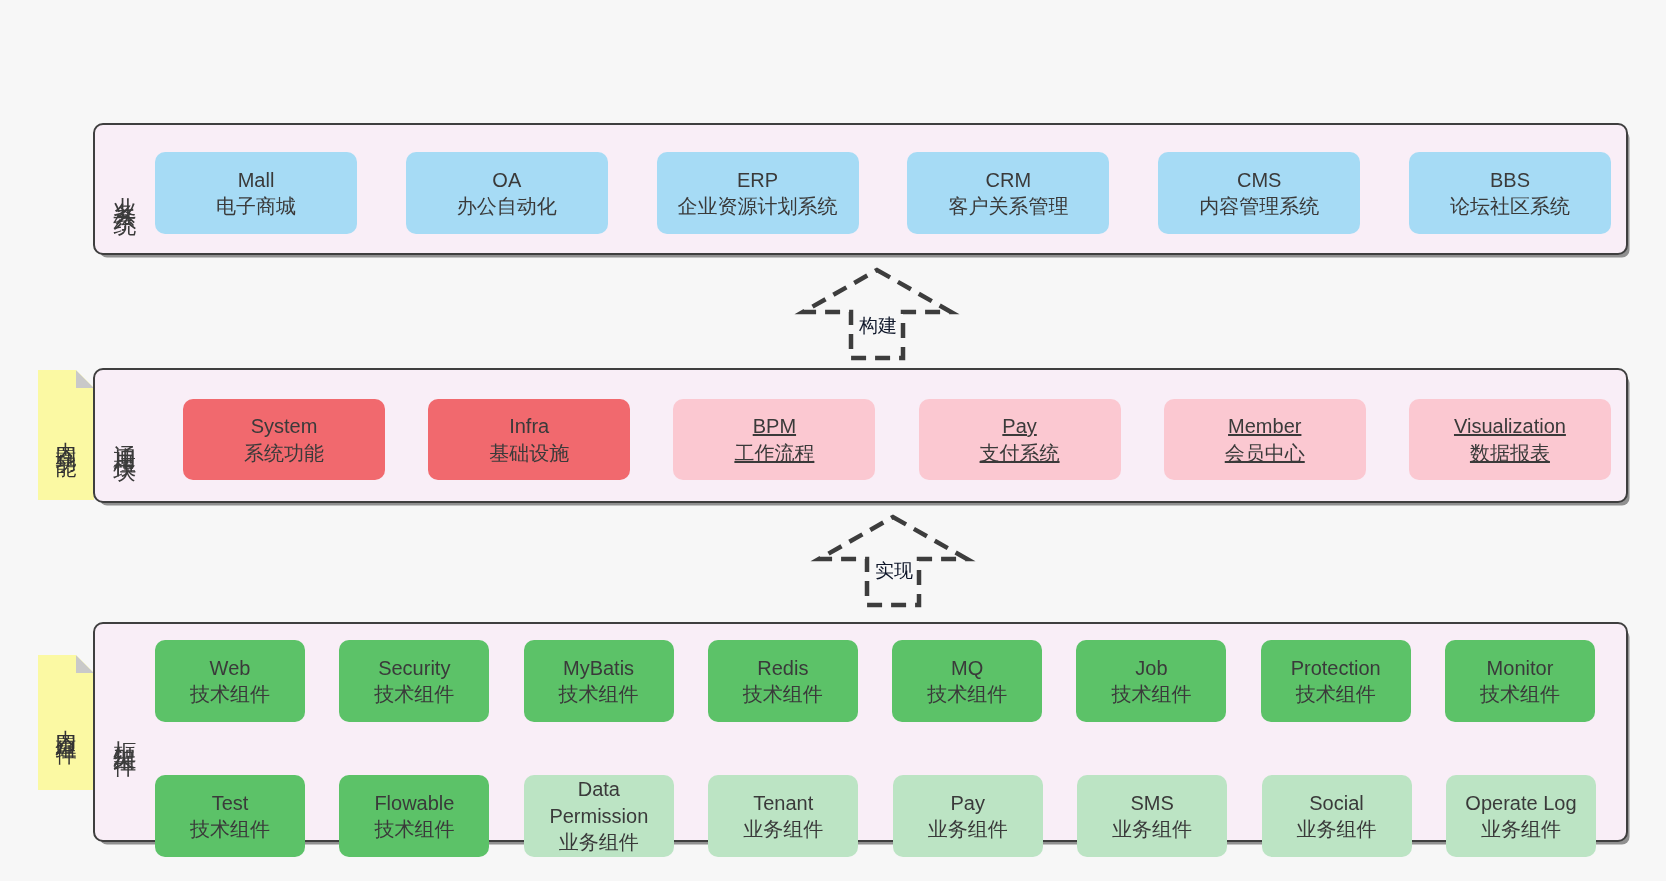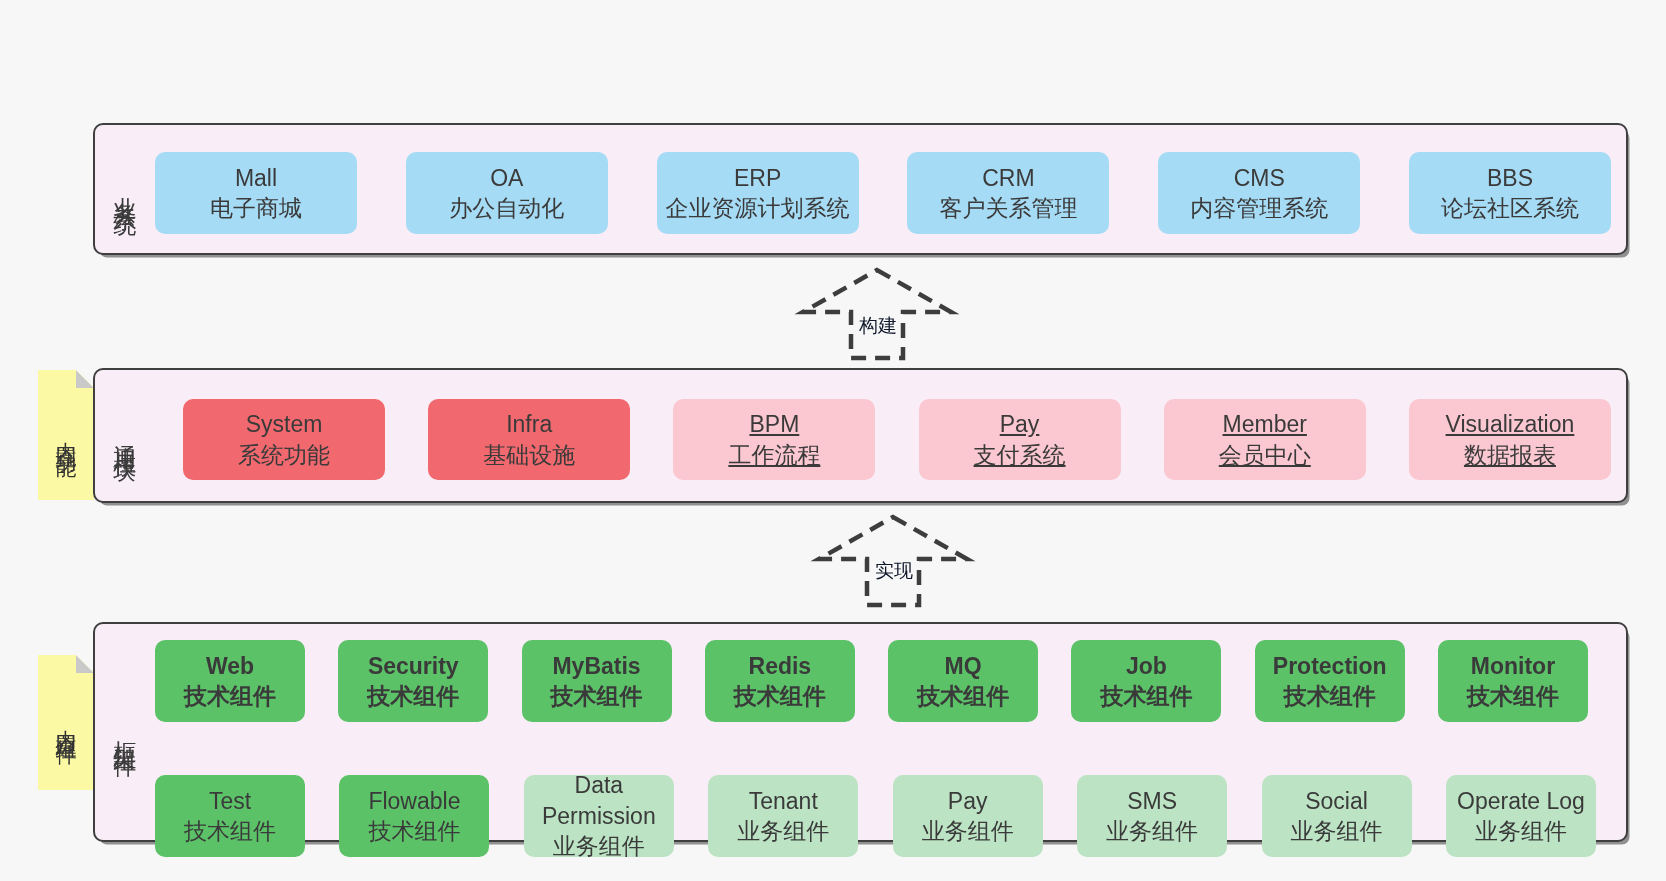--- a/index.html
+++ b/index.html
@@ -38,27 +38,27 @@
     display:flex;align-items:center;justify-content:center;
     font-size:23px;color:var(--text);
   }
 
   .row{
     position:absolute;left:60px;display:flex;
     justify-content:space-between;align-items:stretch;
   }
   #panel-business .row{top:27px;height:82px;right:15px;}
   #panel-modules .row{top:29px;height:81px;right:15px;padding-left:28px;}
-  #panel-components .row-1{top:16px;height:82px;right:38px;font-weight:bold;}
+  #panel-components .row-1{top:16px;height:82px;right:31px;}
   #panel-components .row-2{top:111px;height:82px;right:30px;margin-top:40px;}
 
   .box{
     border-radius:10px;
     display:flex;flex-direction:column;justify-content:center;align-items:center;
-    text-align:center;font-size:23px;line-height:1.32;color:#3a3a3a;
+    text-align:center;font-size:20px;line-height:1.32;color:#3a3a3a;
     padding:2px 6px;
   }
   .row6 .box{width:202px;}
   .row8 .box{width:150px;}
   .box.blue{background:var(--box-blue);}
   .box.red{background:var(--box-red);}
   .box.pink{background:var(--box-pink);text-decoration:underline;}
   .box.green{background:var(--box-green);}
   .box.lightgreen{background:var(--box-lightgreen);}
 

